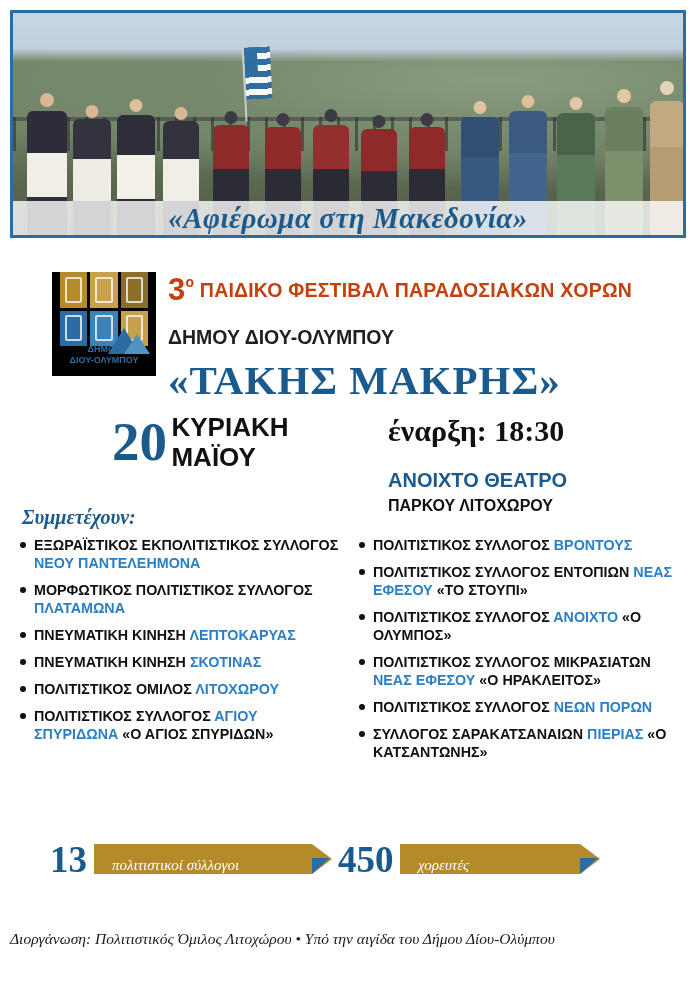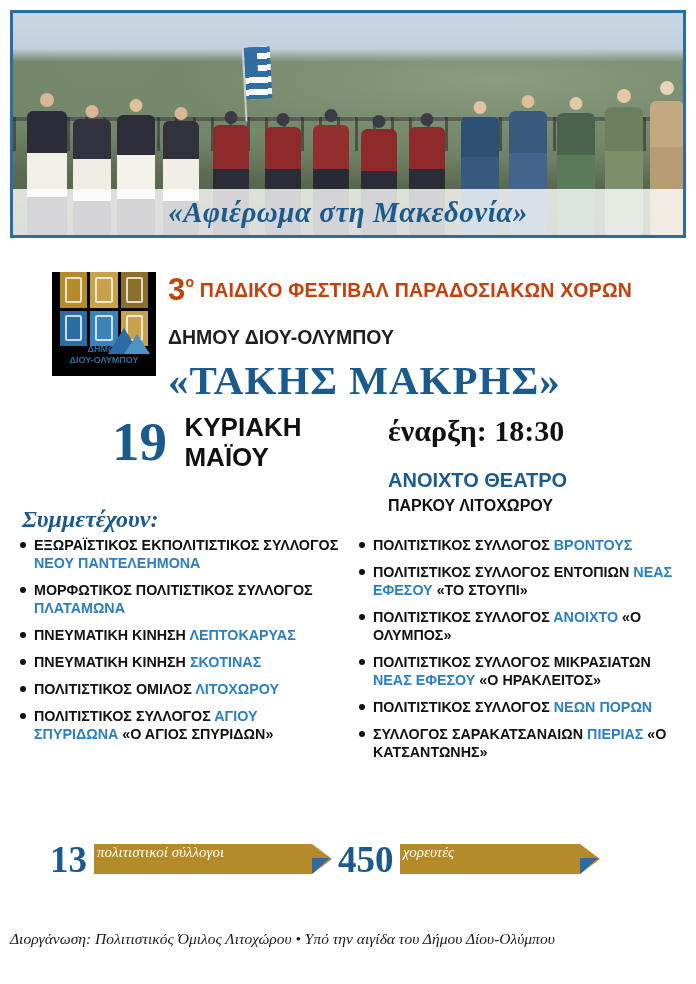--- a/index.html
+++ b/index.html
@@ -56,21 +56,21 @@
     content:""; position:absolute; left:-2px; top:0; width:2px; height:74px; background:#cfcfcf;
   }
   
   .dancers { position: absolute; left: 0; right: 0; bottom: 0; height: 168px; }
   .dancer { position: absolute; bottom: 0; }
   .d-head { position:absolute; left:50%; transform:translateX(-50%); border-radius:50%; }
   .d-body { position:absolute; left:50%; transform:translateX(-50%); bottom:0; }
 
   .hero-caption-bar {
     position: absolute; left: 0; right: 0; bottom: 0;
-    height: 46px;
+    height: 34px;
     background: rgba(255,255,255,0.80);
     display: flex; align-items: center; justify-content: center;
   }
   .hero-caption {
     font-family: "Liberation Serif", serif;
     font-style: italic;
     font-weight: bold;
     font-size: 29px;
     color: #1b5a8c;
     letter-spacing: .5px;
@@ -133,37 +133,37 @@
   }
 
   
   .datebox { position: absolute; left: 112px; top: 412px; }
   .date-num {
     font-family: "Liberation Serif", serif;
     font-size: 55px; font-weight: bold; color: #1b5a8c; line-height: 54px;
     display: inline-block; vertical-align: middle;
   }
   .date-words {
-    display: inline-block; vertical-align: middle; margin-left: 13px;
+    display: inline-block; vertical-align: middle; margin-left: 0;
     font-size: 26px; font-weight: bold; color: #111; line-height: 30px;
   }
   .venue { position: absolute; left: 388px; top: 414px; }
   .venue-time {
     font-family: "Liberation Serif", serif;
     font-size: 30px; font-weight: bold; color: #111; margin-bottom: 20px;
   }
   .venue-l1 { font-size: 20px; font-weight: bold; color: #1b5a8c; line-height: 25px; }
   .venue-l2 { font-size: 16px; font-weight: bold; color: #111; line-height: 25px; }
 
   
   .part-head {
     position: absolute; left: 22px; top: 506px;
     font-family: "Liberation Serif", serif;
     font-style: italic; font-weight: bold;
-    font-size: 24px; color: #1b5a8c;
+    font-size: 20px; color: #1b5a8c;
   }
   .cols { position: absolute; left: 18px; top: 536px; width: 660px; display: flex; gap: 18px; }
   .col { width: 321px; }
   .item {
     position: relative;
     padding-left: 16px;
     margin-bottom: 9px;
     font-size: 14.3px;
     line-height: 18px;
     color: #111;
@@ -180,22 +180,22 @@
   .stats { position: absolute; left: 0; right: 0; top: 836px; height: 60px; }
   .stat { position: absolute; top: 0; height: 46px; }
   .stat-num {
     position: absolute; left: 0; top: 2px;
     font-family: "Liberation Serif", serif;
     font-size: 37px; font-weight: bold; color: #1b5a8c;
     z-index: 3;
   }
   .ribbon {
     position: absolute; top: 8px; height: 30px;
-    display: flex; align-items: flex-start;
-    padding-left: 3px;
+    display: flex; align-items: flex-end;
+    padding-left: 18px;
     color: #ffffff; font-size: 15px; font-style: italic;
     font-family: "Liberation Serif", serif;
   }
   .ribbon.gold { background: #b58b2a; }
   .ribbon.tail::after {
     content: ""; position: absolute; right: -20px; top: 0;
     border-top: 15px solid transparent; border-bottom: 15px solid transparent;
     border-left: 20px solid #b58b2a;
   }
   .ribbon-blue-tail {
@@ -310,21 +310,21 @@
 <div class="title-wrap">
   <div class="t-line1">
     <span class="big-num">3</span><span class="sup">ο</span>
     <span>ΠΑΙΔΙΚΟ ΦΕΣΤΙΒΑΛ ΠΑΡΑΔΟΣΙΑΚΩΝ ΧΟΡΩΝ</span>
   </div>
   <div class="t-line2">ΔΗΜΟΥ ΔΙΟΥ-ΟΛΥΜΠΟΥ</div>
   <div class="t-line3">«ΤΑΚΗΣ ΜΑΚΡΗΣ»</div>
 </div>
 
 <div class="datebox">
-  <span class="date-num">19</span>
+  <span class="date-num">20</span>
   <span class="date-words">
     <div>ΚΥΡΙΑΚΗ</div>
     <div>ΜΑΪΟΥ</div>
   </span>
 </div>
 
 <div class="venue">
   <div class="venue-time">έναρξη: 18:30</div>
   <div class="venue-l1">ΑΝΟΙΧΤΟ ΘΕΑΤΡΟ</div>
   <div class="venue-l2">ΠΑΡΚΟΥ ΛΙΤΟΧΩΡΟΥ</div>

